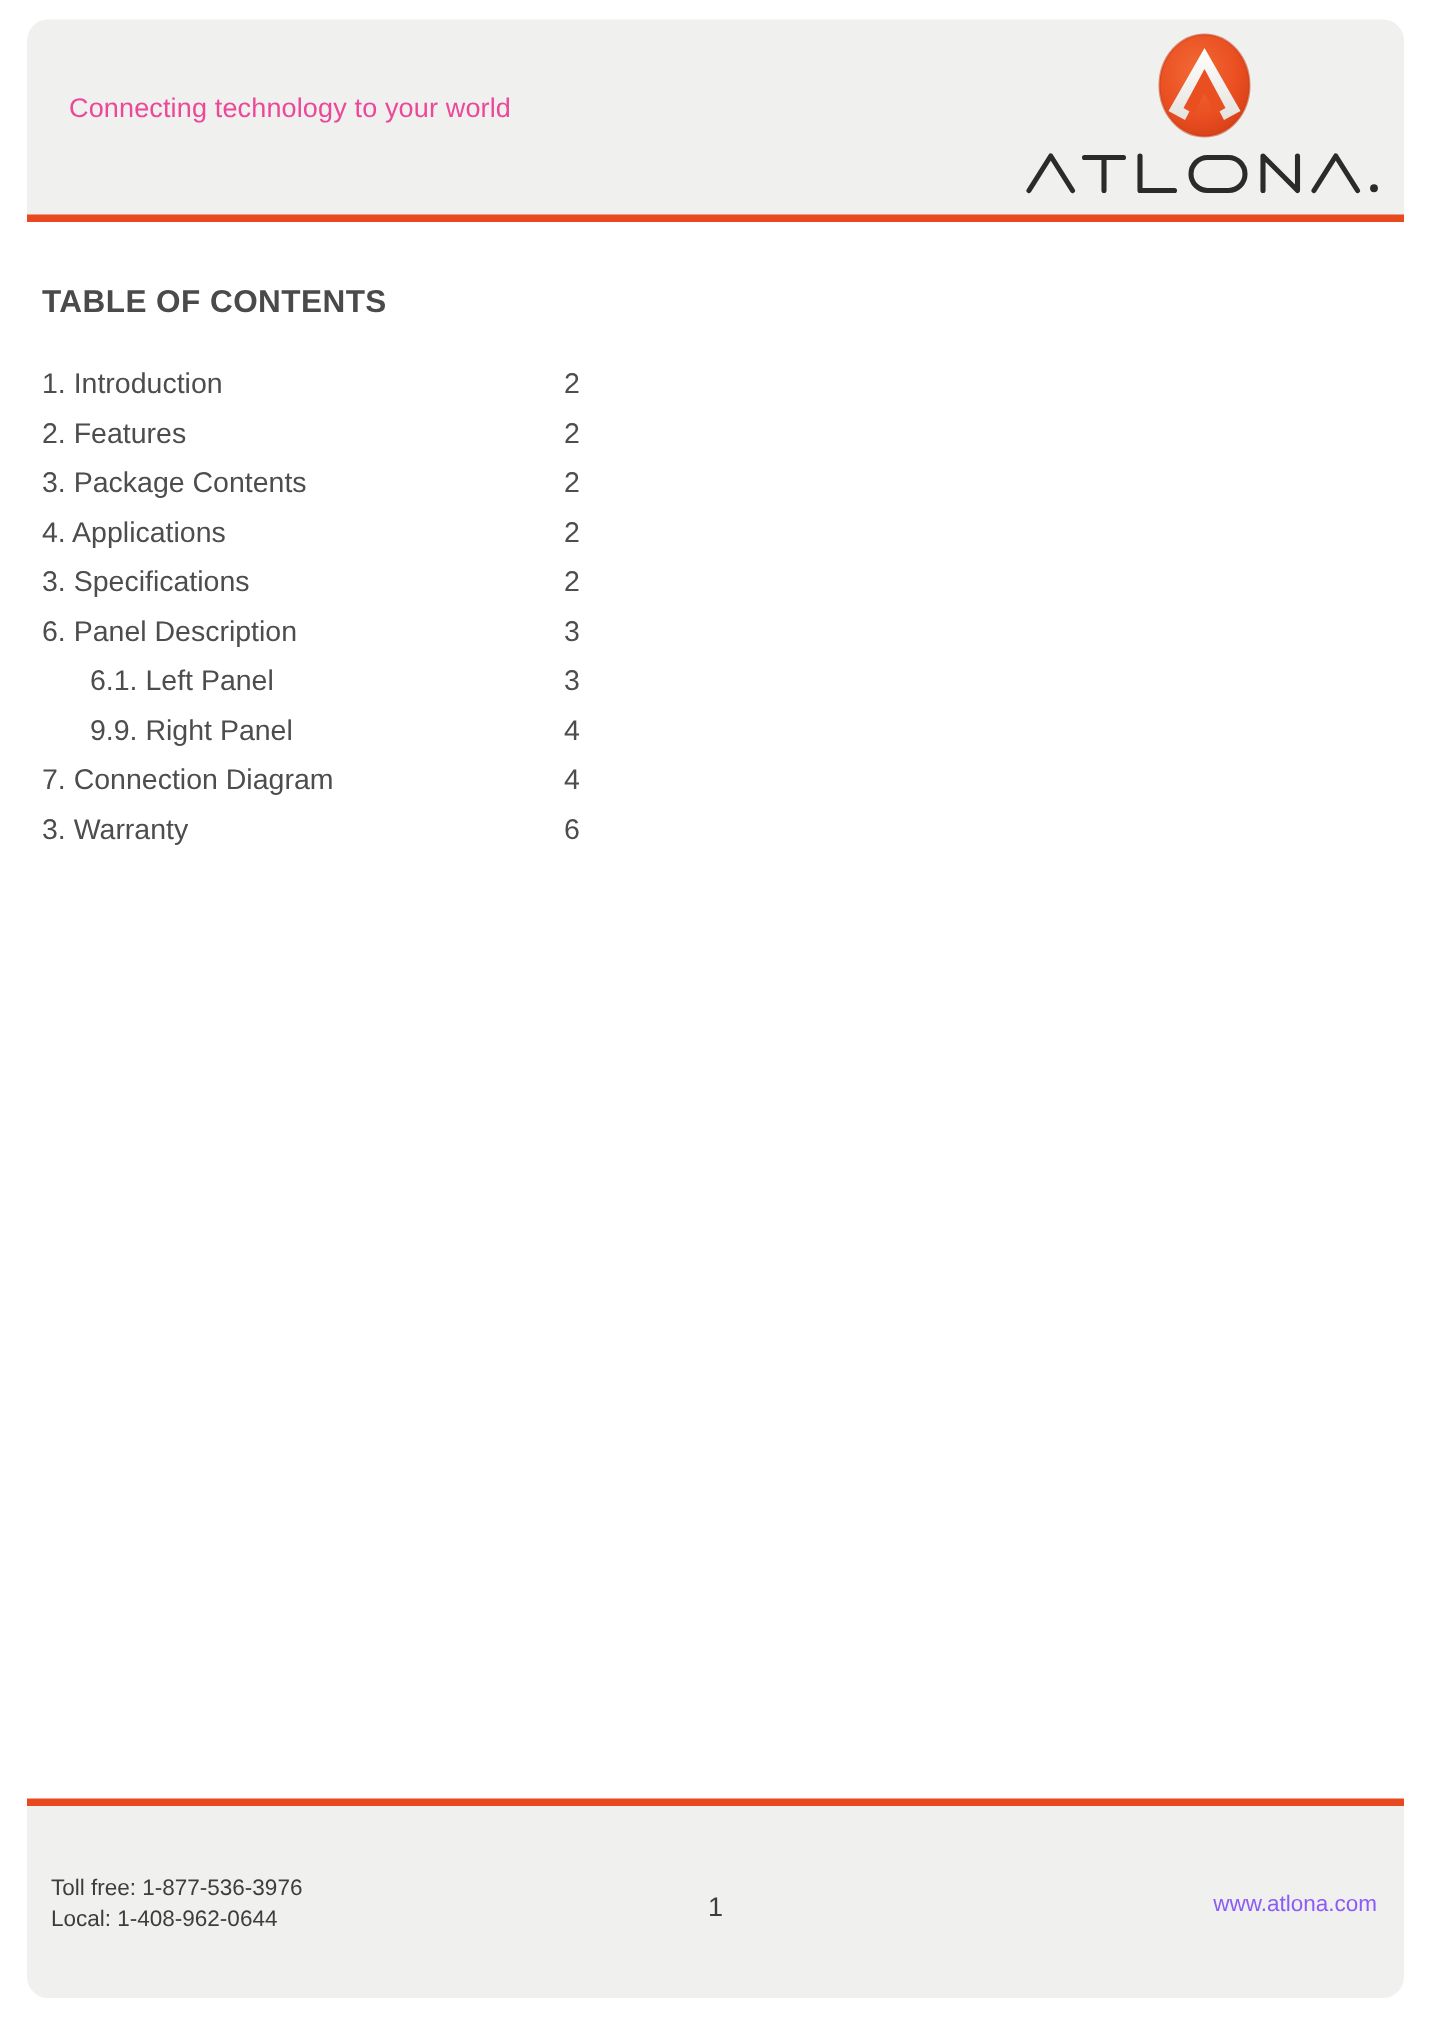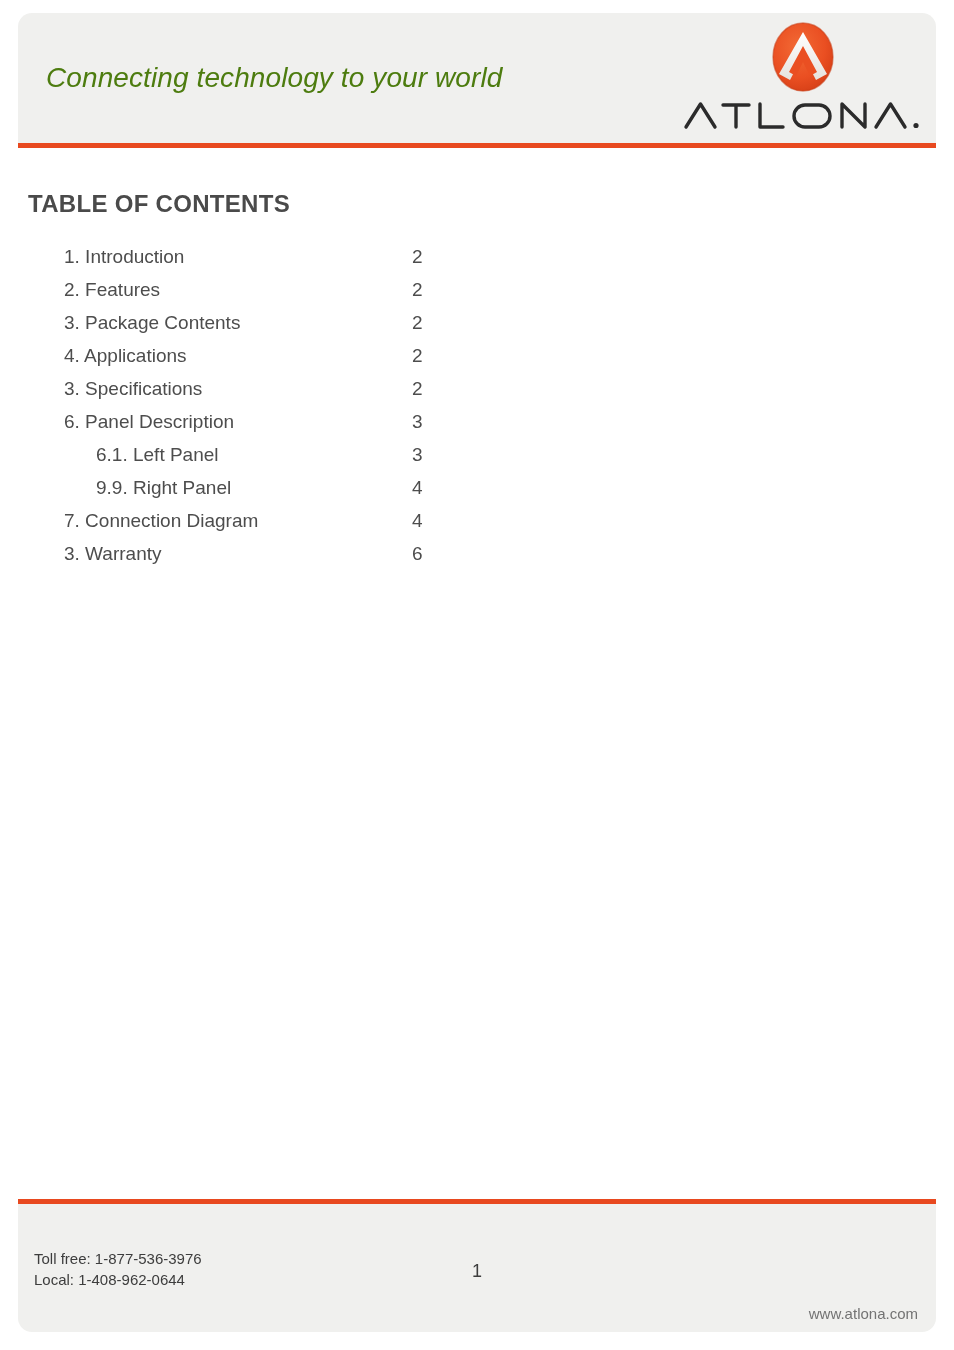--- a/index.html
+++ b/index.html
@@ -22,23 +22,22 @@
     top: 13px;
     width: 918px;
     height: 131px;
     background: #f0f0ee;
     border-radius: 14px 14px 0 0;
   }
   #header-tagline {
     position: absolute;
     left: 46px;
     top: 62px;
-    font-size: 28px;
-    font-style: italic;
-    color: #4d7c0f;
+    font-size: 18px;
+    color: #ec4899;
     letter-spacing: 0.1px;
     white-space: nowrap;
   }
 
   
   #logo-block {
     position: absolute;
     right: 24px;
     top: 22px;
     width: 250px;
@@ -66,31 +65,30 @@
     width: 918px;
     height: 5px;
     background: #e8491f;
   }
 
   
   #toc-title {
     position: absolute;
     left: 28px;
     top: 190px;
-    font-size: 24px;
+    font-size: 21px;
     font-weight: bold;
     color: #4a4a4a;
     letter-spacing: 0.3px;
   }
   #toc-list {
     position: absolute;
     left: 28px;
     top: 246px;
     width: 420px;
-    margin-left: 36px;
   }
   .toc-row {
     position: relative;
     height: 33px;
     font-size: 19px;
     color: #4d4d4d;
   }
   .toc-label {
     position: absolute;
     left: 0;
@@ -139,23 +137,23 @@
     left: 0;
     top: 1261px;
     width: 954px;
     text-align: center;
     font-size: 18px;
     color: #3d3d3d;
   }
   #footer-web {
     position: absolute;
     right: 36px;
-    top: 1305px;
+    top: 1261px;
     font-size: 15px;
-    color: #737373;
+    color: #8b5cf6;
   }
 </style>
 </head>
 <body>
 
 <div id="header-band"></div>
 
 <div id="header-tagline">Connecting technology to your world</div>
 
 <div id="logo-block">

